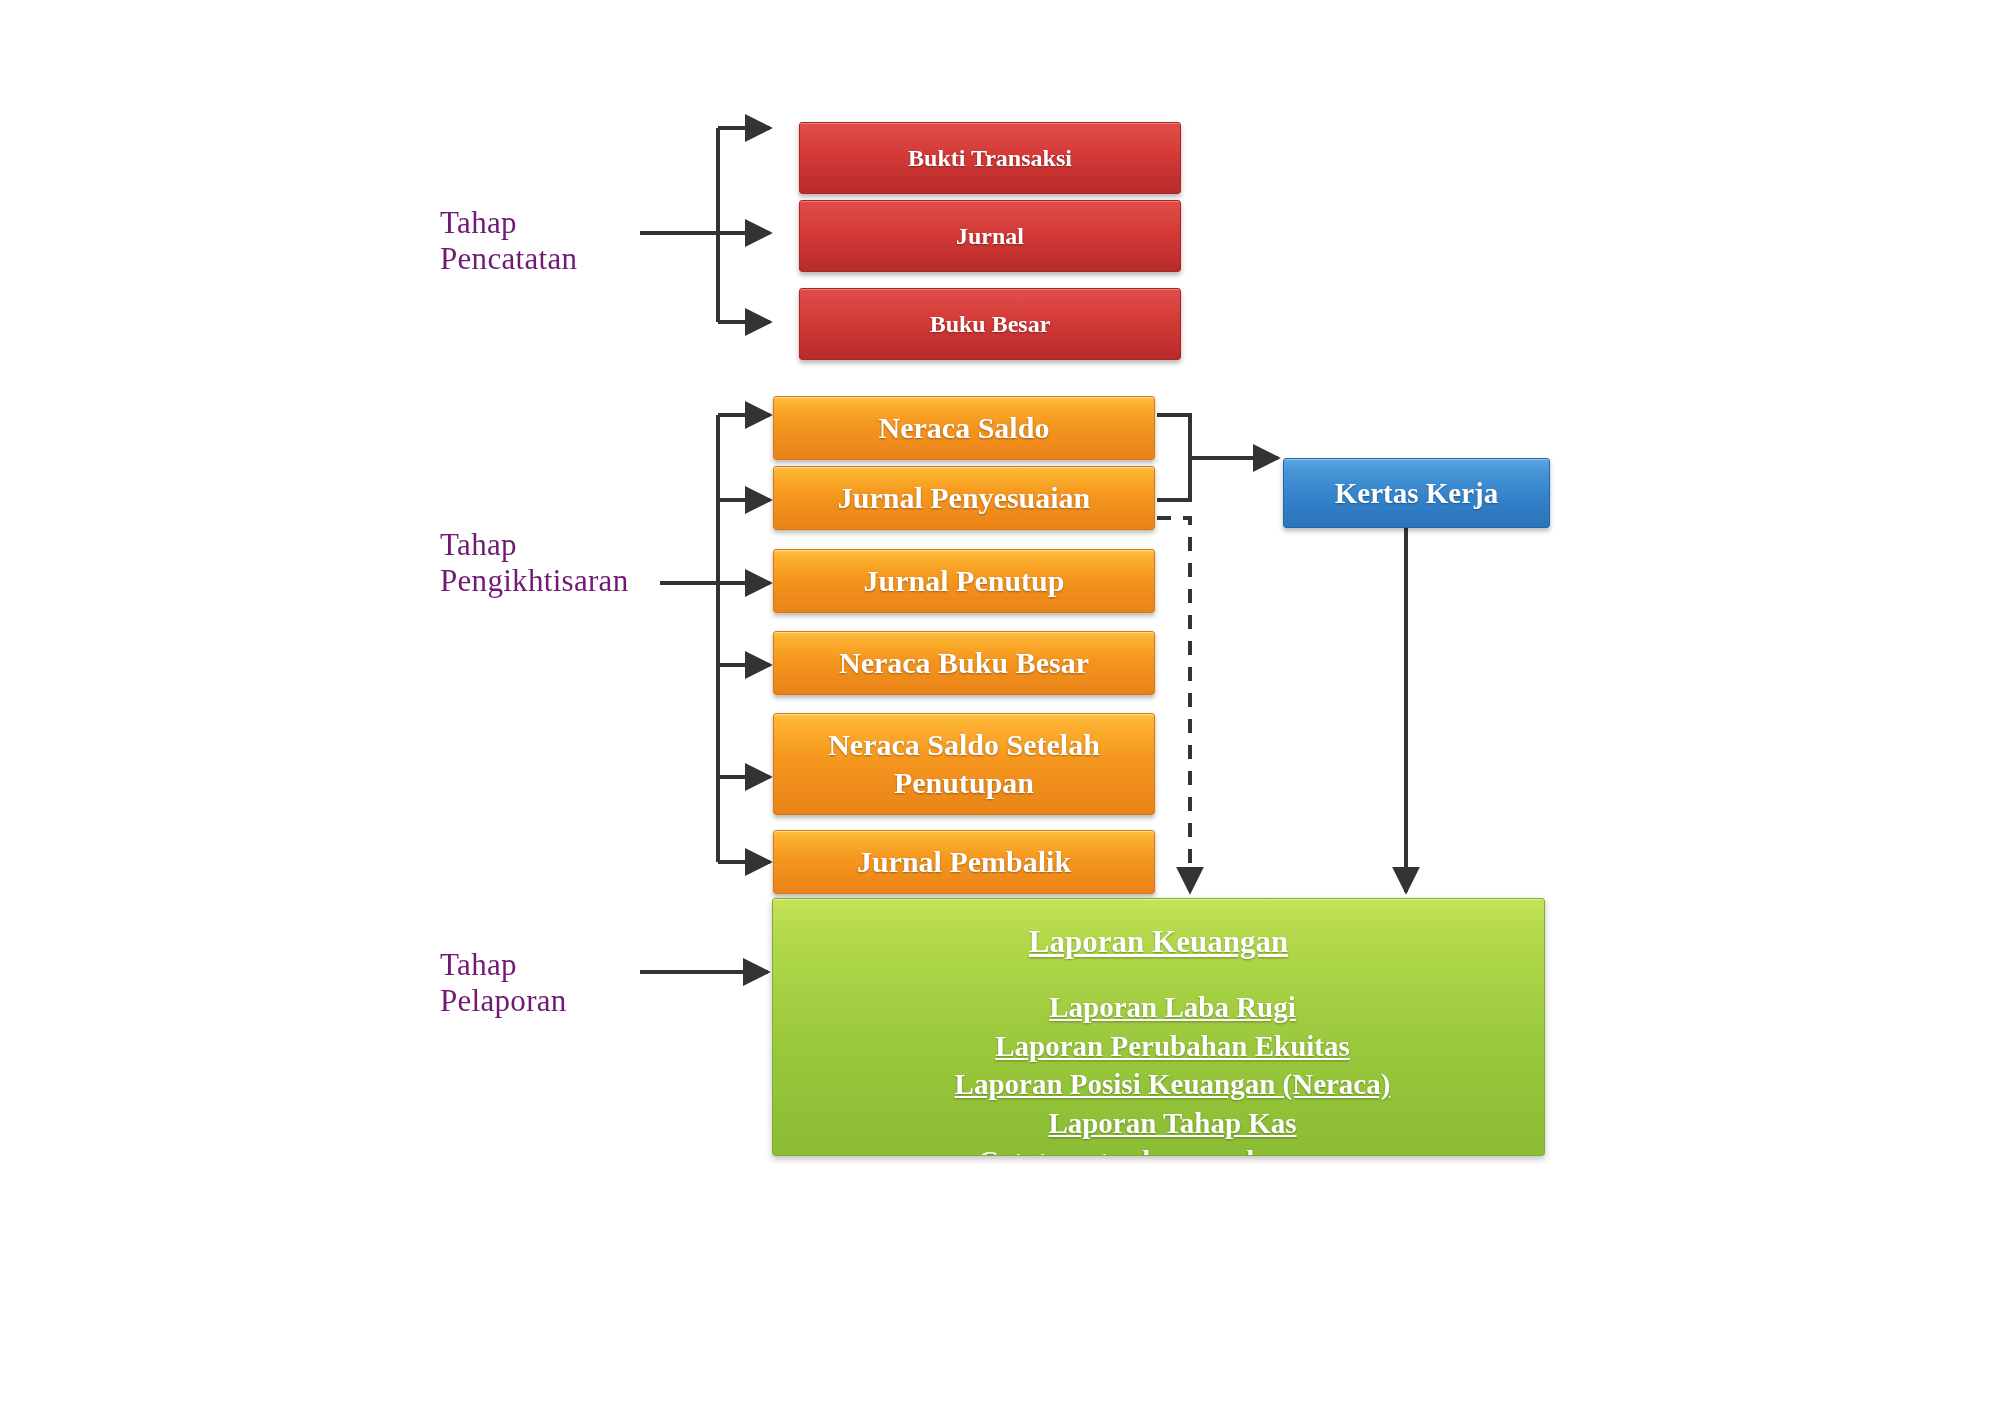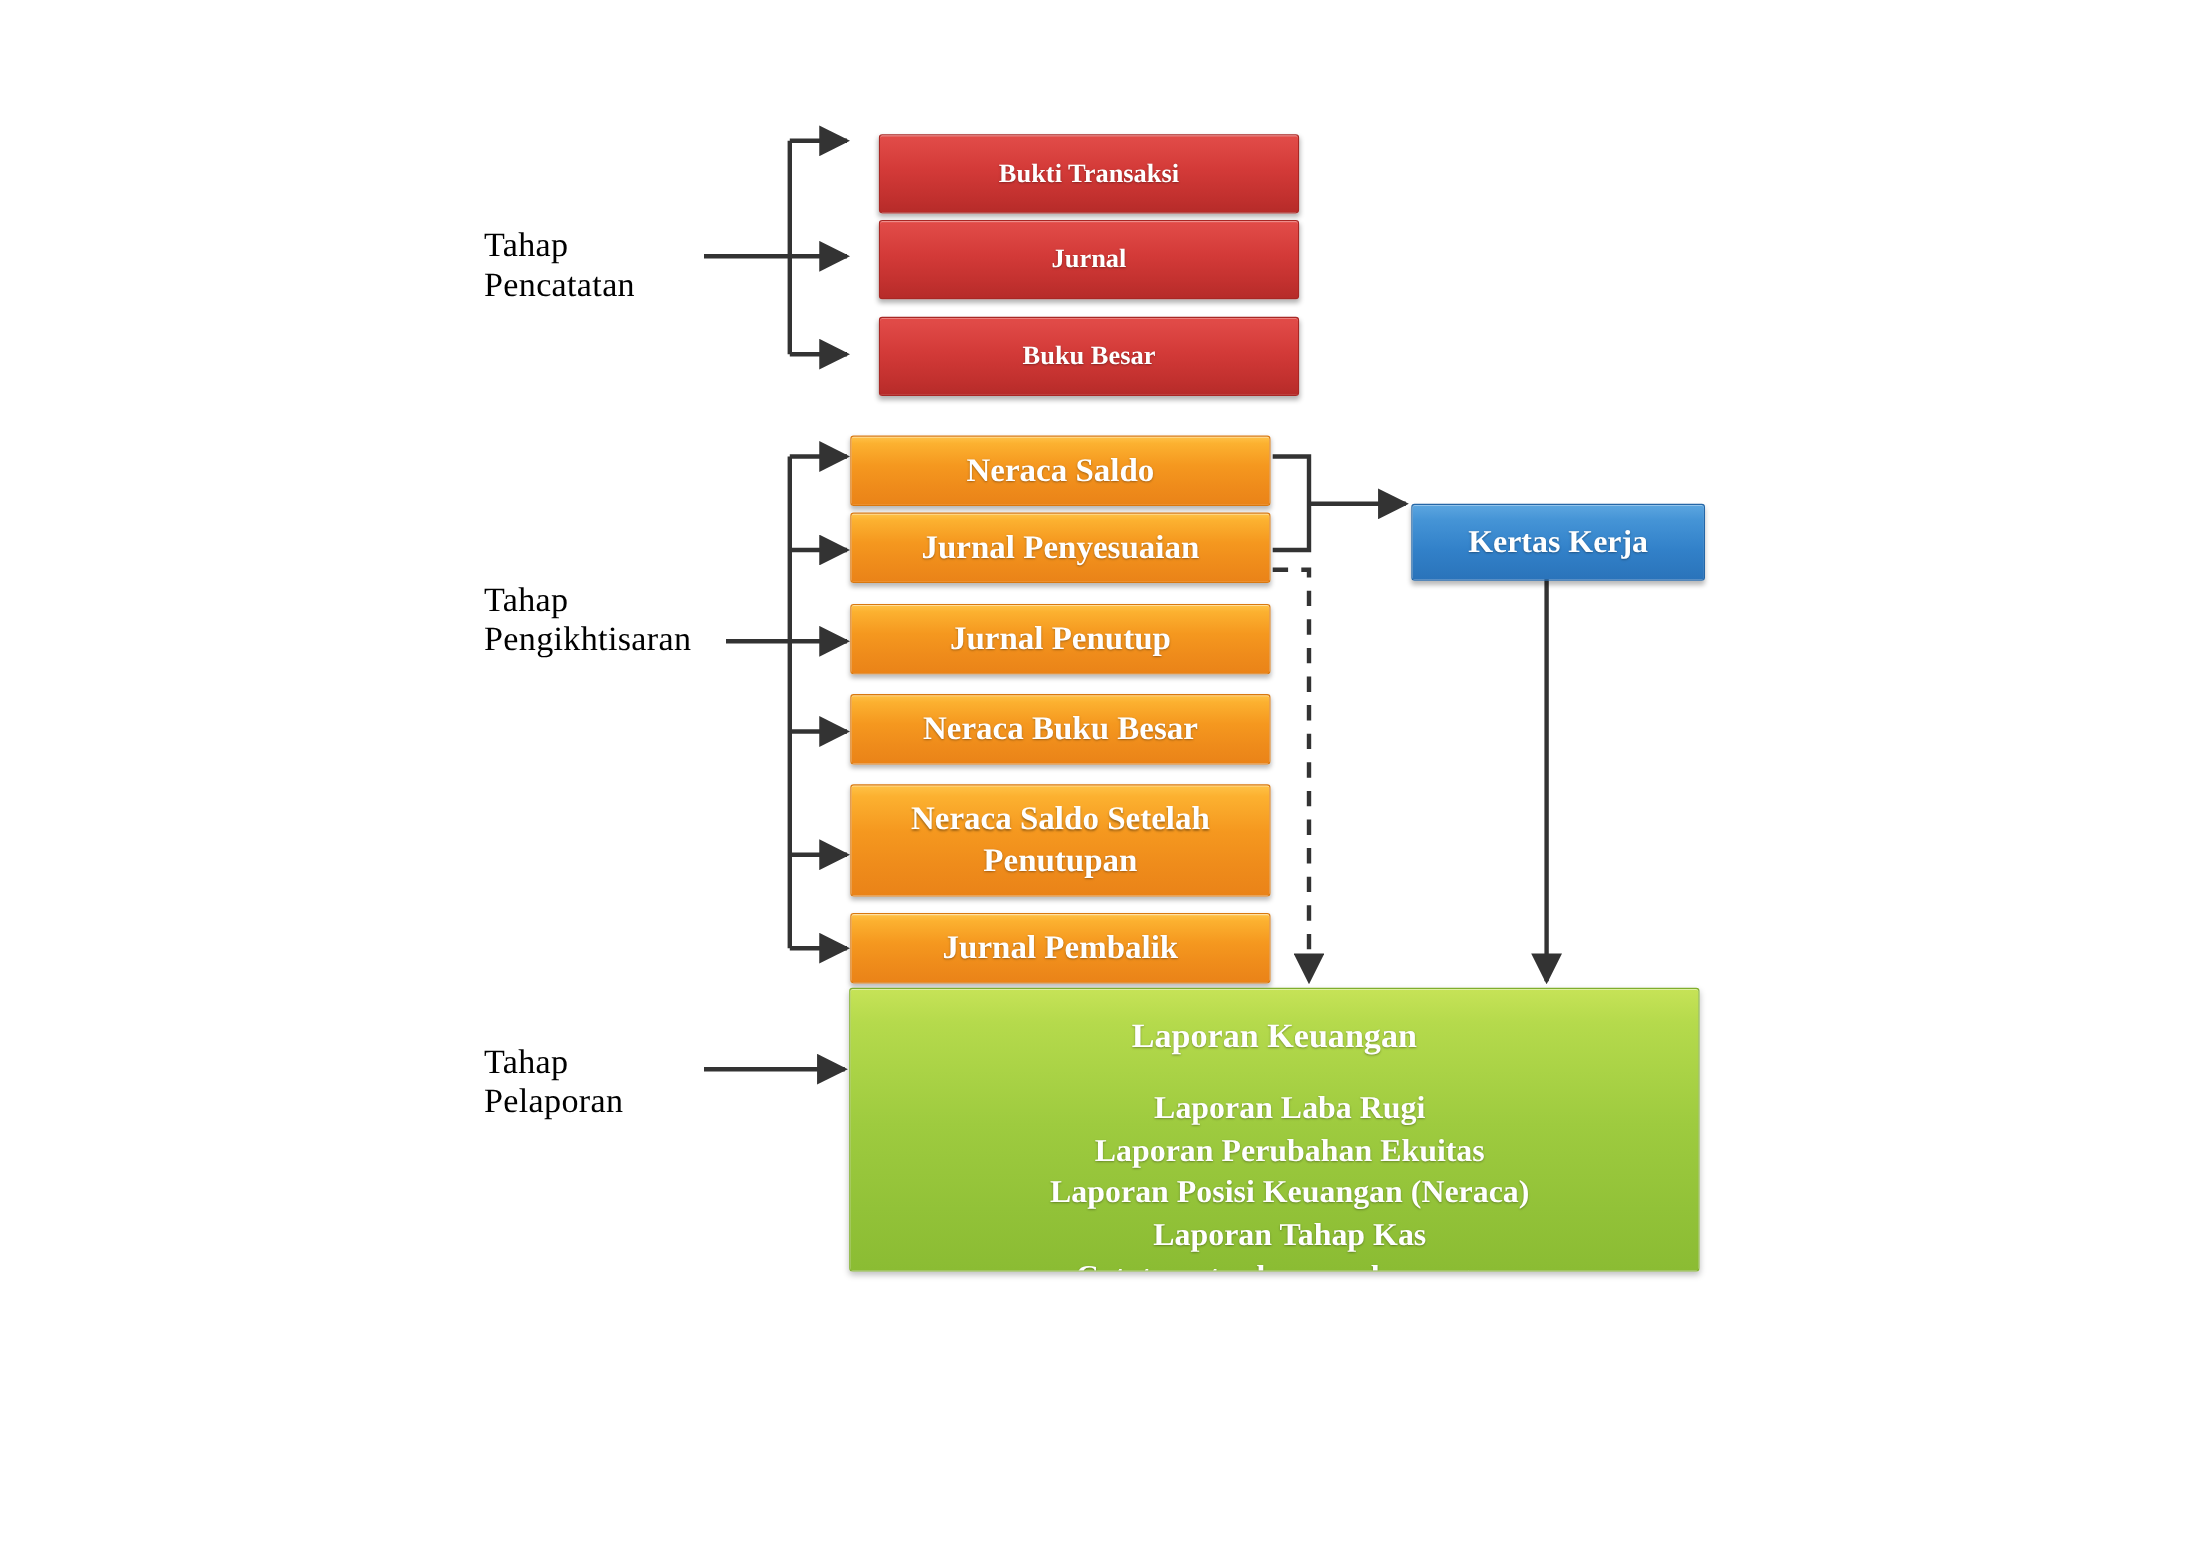--- a/index.html
+++ b/index.html
@@ -19,21 +19,21 @@
     left: 0; top: 0;
     width: 2000px;
     height: 1414px;
   }
   
   .stage-label {
     position: absolute;
     font-family: "Liberation Serif", "DejaVu Serif", serif;
     font-size: 31px;
     line-height: 1.16;
-    color: #000000;
+    color: #701a75;
     font-weight: 400;
     letter-spacing: .3px;
     white-space: pre-line;
   }
   #label-pencatatan { left: 440px; top: 205px; }
   #label-pengikhtisaran { left: 440px; top: 527px; }
   #label-pelaporan { left: 440px; top: 947px; }
 
   
   .node {
@@ -215,21 +215,21 @@
   </div>
 
   <div class="node orange" style="left:773px; top:830px; width:382px; height:64px;">
     <span>Jurnal Pembalik</span>
   </div>
 
   <div class="node blue" style="left:1283px; top:422px; width:267px; height:70px;">
     <span>Kertas Kerja</span>
   </div>
 
-  <div class="node green" style="left:772px; top:898px; width:773px; height:258px;">
+  <div class="node green" style="left:772px; top:898px; width:773px; height:258px;text-decoration:underline;">
     <div id="green-title">Laporan Keuangan</div>
     <ul id="green-list">
       <li>Laporan Laba Rugi</li>
       <li>Laporan Perubahan Ekuitas</li>
       <li>Laporan Posisi Keuangan (Neraca)</li>
       <li>Laporan Tahap Kas</li>
       <li>Catatan atas laporan keuangan</li>
     </ul>
   </div>
 

